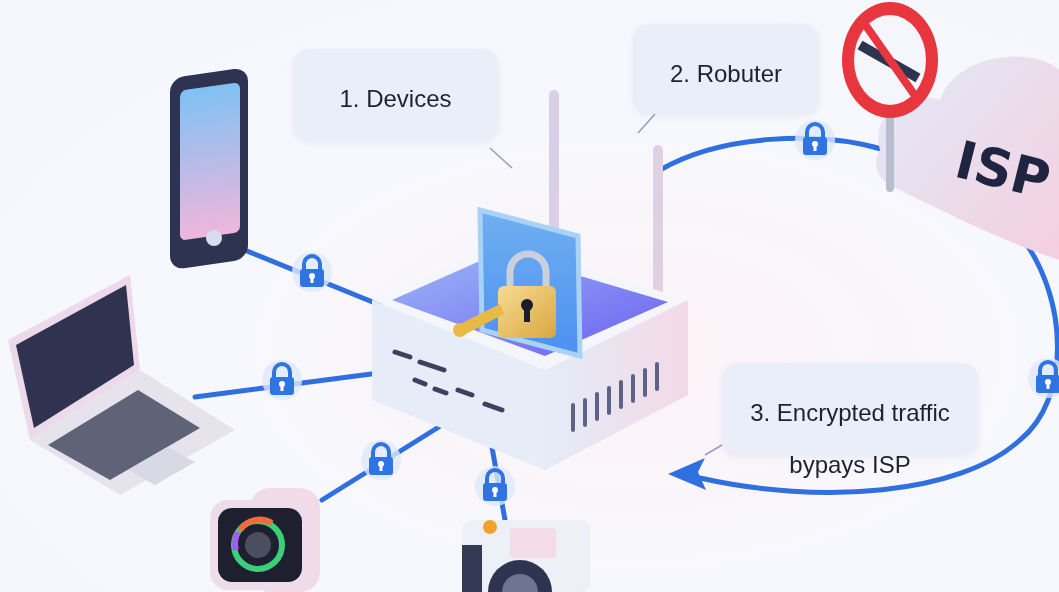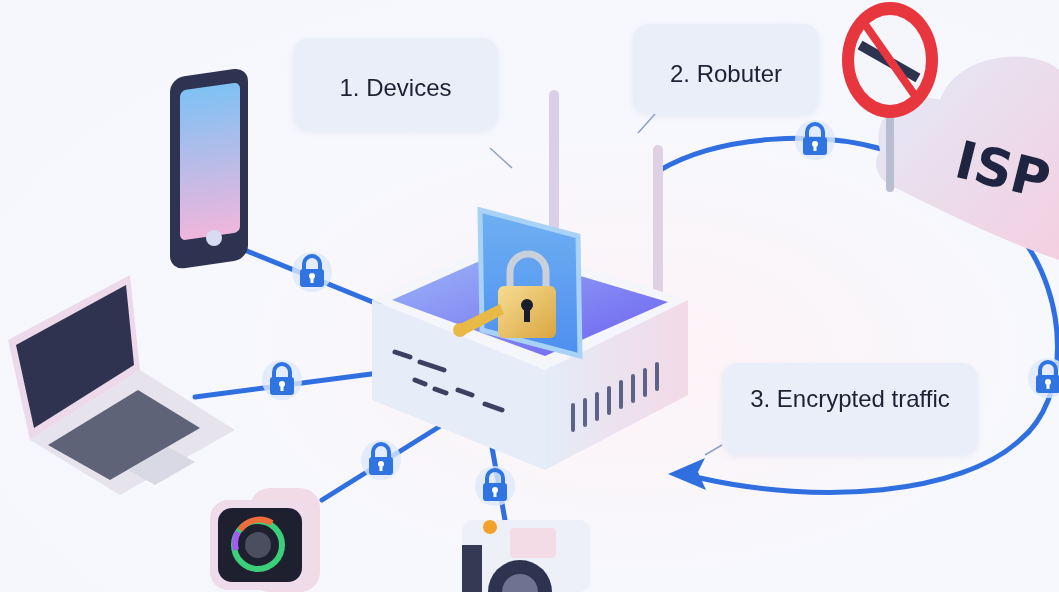--- a/index.html
+++ b/index.html
@@ -9,23 +9,23 @@
     font-family: "Liberation Sans", sans-serif;
   }
   #stage { position:absolute; left:0; top:0; width:1059px; height:592px; }
   .callout {
     position:absolute; background:#e9eef8; border-radius:16px;
     color:#1b2233; font-size:24px; line-height:32px; text-align:center;
     box-shadow: 0 2px 6px rgba(120,140,190,0.12);
     font-family: "Liberation Sans", sans-serif;
   }
   .callout .line { display:block;margin-top:20px; }
-  #callout-1 { left:293px; top:38px; width:205px; height:92px; padding-top:14px; box-sizing:border-box; }
+  #callout-1 { left:293px; top:49px; width:205px; height:92px; padding-top:14px; box-sizing:border-box; }
   #callout-2 { left:633px; top:24px; width:186px; height:90px; padding-top:14px; box-sizing:border-box; }
-  #callout-3 { left:722px; top:363px; width:256px; height:92px; padding-top:0; box-sizing:border-box; }
+  #callout-3 { left:722px; top:363px; width:256px; height:92px; padding-top:14px; box-sizing:border-box; }
   .isp-text { font-family:"DejaVu Sans", sans-serif; font-weight:bold; }
 </style>
 </head>
 <body>
 
 <svg id="stage" viewBox="0 0 1059 592" xmlns="http://www.w3.org/2000/svg">
   <defs>
     <linearGradient id="phoneScreen" x1="0" y1="0" x2="0" y2="1">
       <stop offset="0" stop-color="#7fc1f4"></stop>
       <stop offset="1" stop-color="#f0b6dc"></stop>
@@ -172,13 +172,14 @@
 </svg>
 
 <div id="callout-1" class="callout">
   <span class="line">1. Devices</span>
 </div>
 <div id="callout-2" class="callout">
   <span class="line">2. Robuter</span>
 </div>
 <div id="callout-3" class="callout">
   <span class="line">3. Encrypted traffic</span>
+  <span class="line">bypays ISP</span>
 </div>
 
 </body></html>

